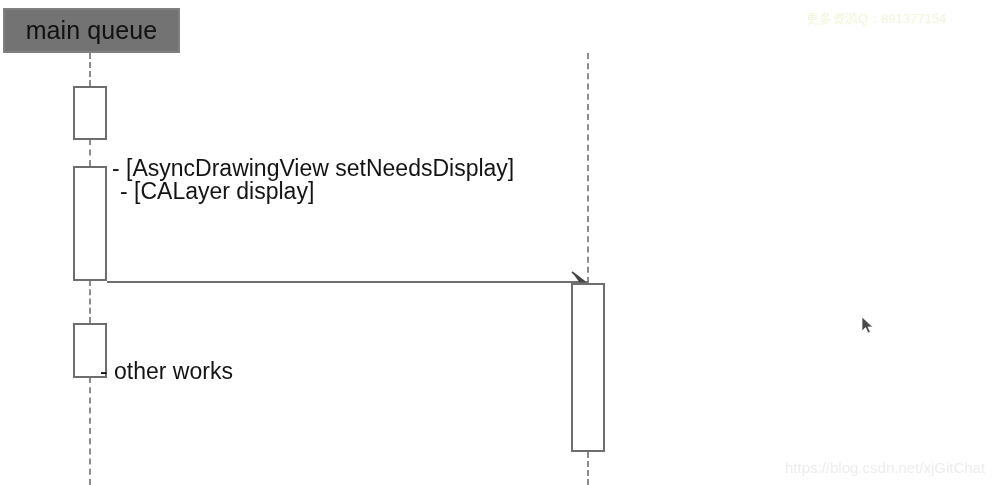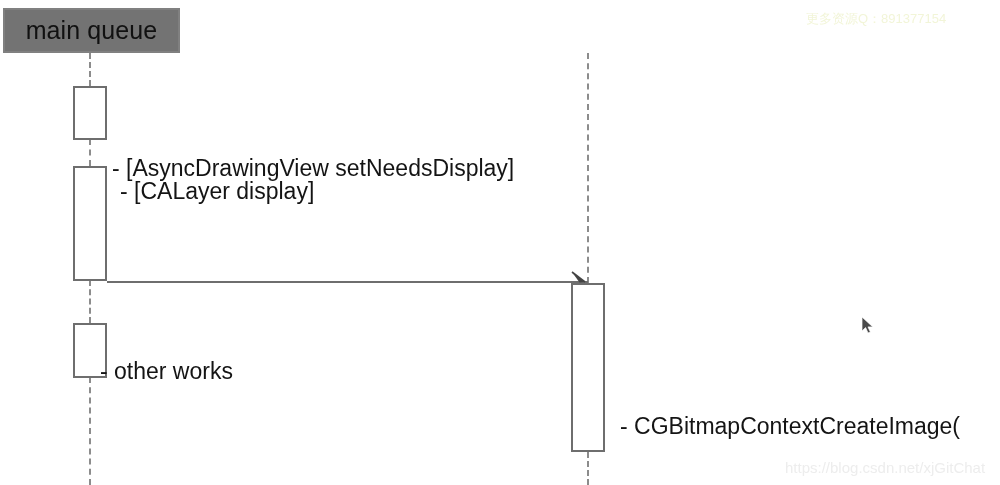--- a/index.html
+++ b/index.html
@@ -123,21 +123,20 @@
 
   <div class="step-label" style="left:112px; top:112px;margin-top:45px;">- [AsyncDrawingView setNeedsDisplay]</div>
 
   <div class="step-label" style="left:120px; top:180px;">- [CALayer display]</div>
 
 
   <div class="step-label" style="left:100px; top:340px;margin-top:20px;">- other works</div>
 
 
 
-  <div class="step-label" style="left:620px; top:415px;">- CGBitmapContextCreateImage(</div>
 
   <div class="watermark-top" style="left:806px; top:10px;">更多资源Q：891377154</div>
 
   <div class="watermark-bottom" style="left:785px; top:459px;">https://blog.csdn.net/xjGitChat</div>
 
   <svg class="cursor" style="left:861px; top:316px;" viewBox="0 0 14 20">
     <path d="M1 1 L1 15 L4.6 11.6 L7 17 L9.4 16 L7 10.9 L11.8 10.9 Z" fill="#4a4a4a" stroke="#ffffff" stroke-width="0.7"></path>
   </svg>
 
 </div>

